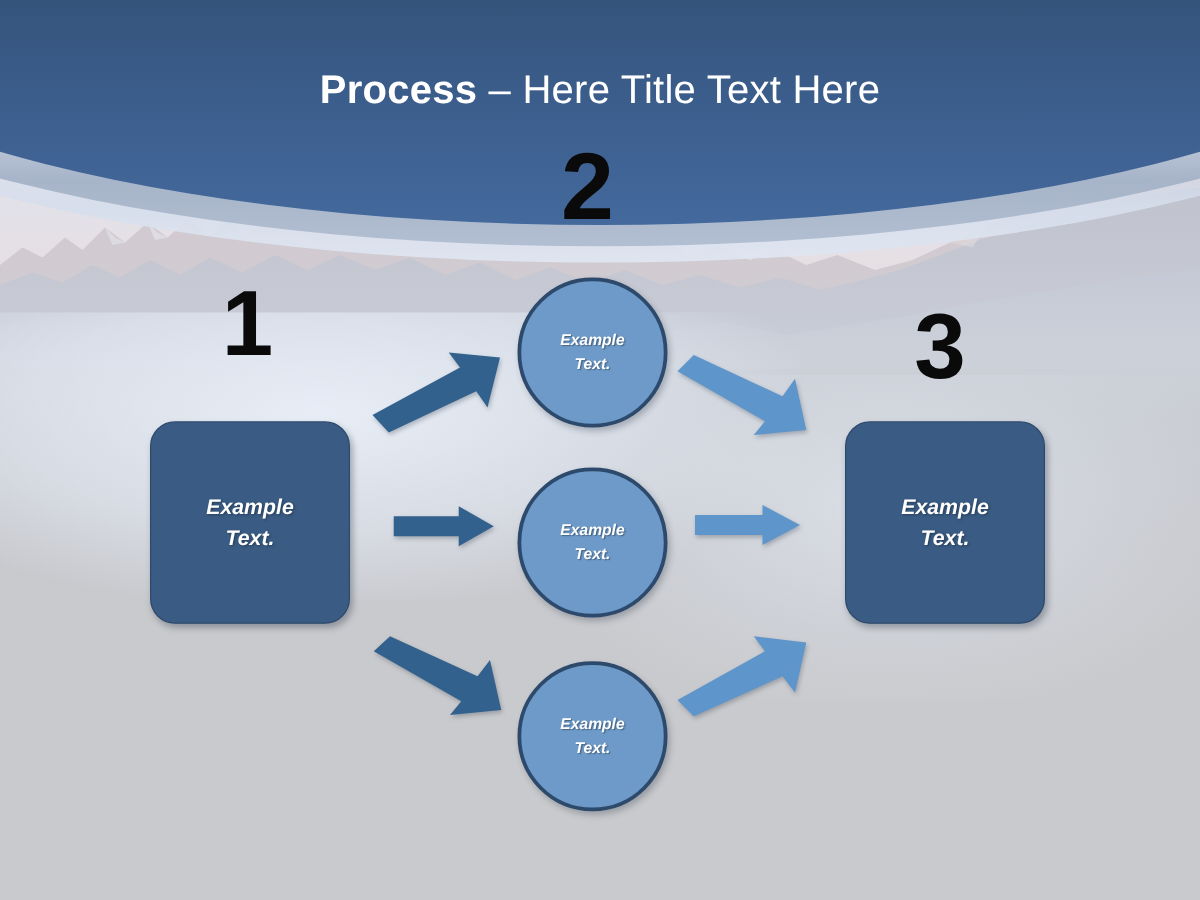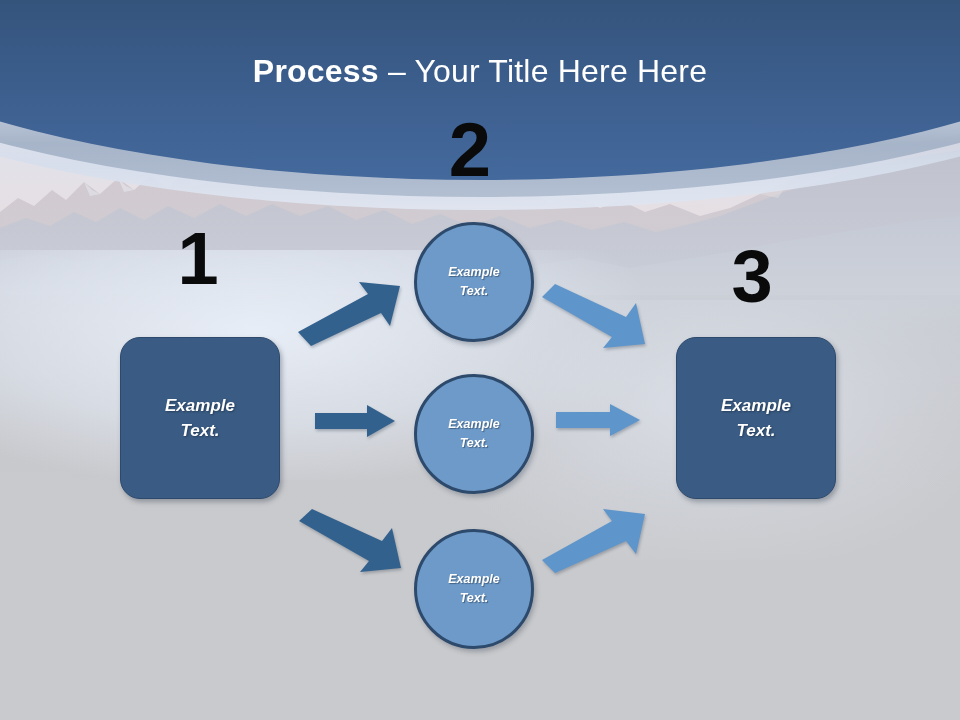--- a/index.html
+++ b/index.html
@@ -266,21 +266,21 @@
 
     <div class="valley-glow"></div>
     <div class="valley-glow2"></div>
   </div>
 
   <div class="header-band2"></div>
   <div class="header-band"></div>
   <div class="header-ellipse"></div>
 
   <div class="slide-title">
-    <span class="t-bold">Process</span><span class="t-reg"> – Your Title Here Here</span>
+    <span class="t-bold">Process</span><span class="t-reg"> – Here Title Text Here</span>
   </div>
 
   <div class="step-num" id="step-num-1">1</div>
   <div class="step-num" id="step-num-2">2</div>
   <div class="step-num" id="step-num-3">3</div>
 
   <svg class="arrow-svg" style="left:296px; top:282px;" width="110" height="66">
     <polygon points="2,50 72,12 63,0 104,4 94,44 85,31 15,64" fill="#33618d"></polygon>
   </svg>
 

